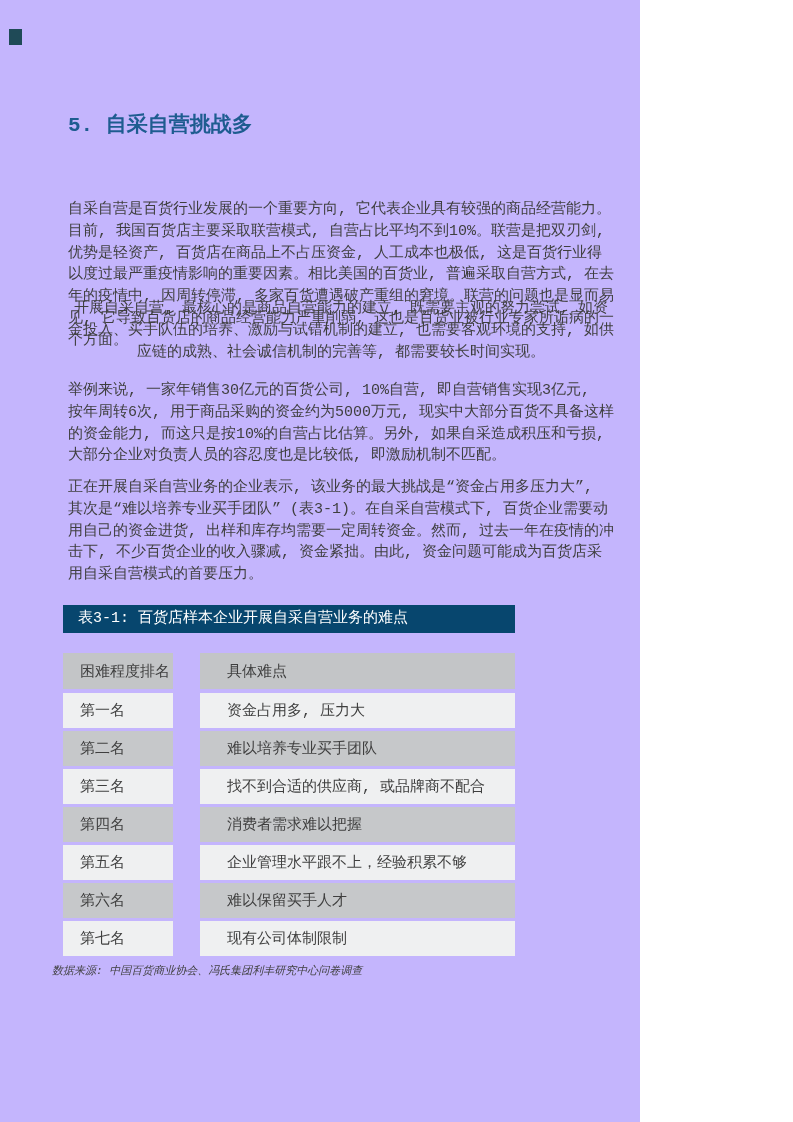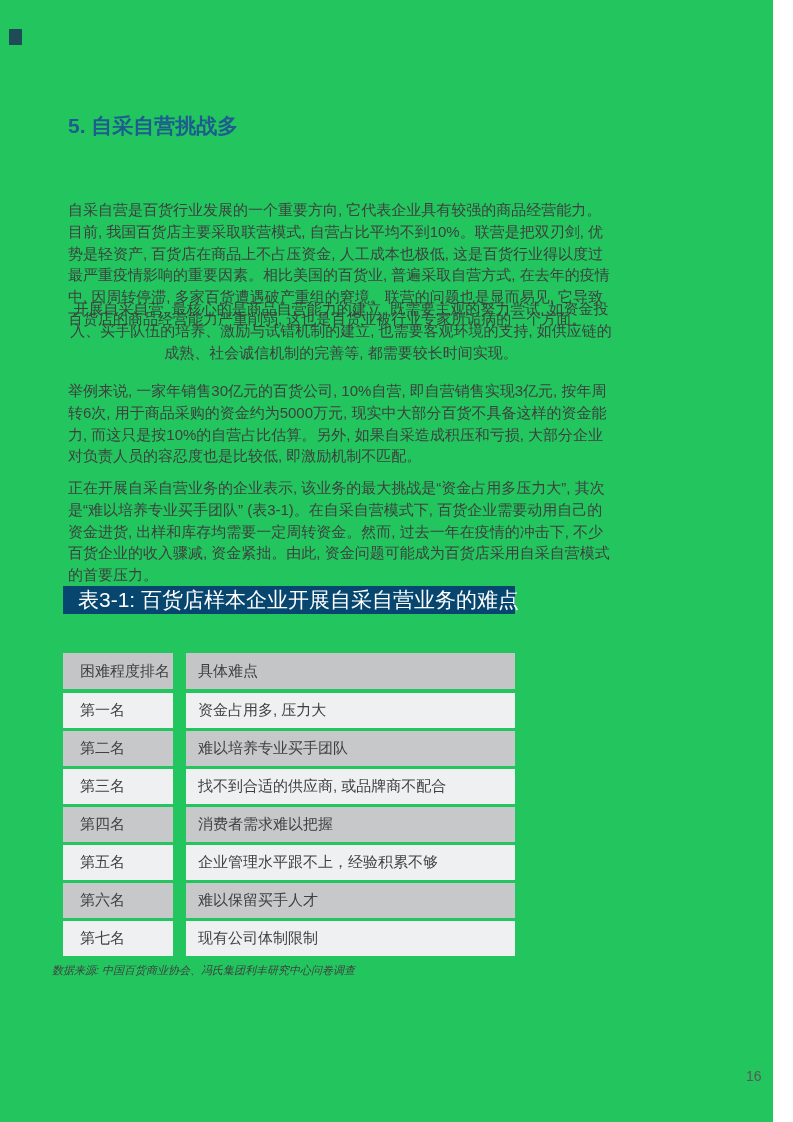--- a/index.html
+++ b/index.html
@@ -1,20 +1,20 @@
 <!DOCTYPE html>
 <html><head>
 <meta charset="utf-8">
 <style>
   html,body { margin:0; padding:0; background:#ffffff; }
   .page {
     position:relative;
-    width:773px; height:1122px;
-    background:#22c55e;
-    font-family:Liberation Sans, sans-serif;
+    width:640px; height:1122px;
+    background:#c4b5fd;
+    font-family:Liberation Mono, monospace;
     color:#3f3f3f;
     overflow:hidden;
   }
   .corner-square {
     position:absolute; left:9px; top:29px;
     width:13px; height:16px;
     background:#1f4a57;
   }
   .section-heading {
     position:absolute; left:68px; top:113px;
@@ -27,46 +27,46 @@
     margin:0;
     font-size:15px; line-height:21.8px;
     color:#3f3f3f;
     text-align:left;
   }
   #para-1 { top:160px;margin-top:39px; }
   #para-2 { top:298px;text-align:center; }
   #para-3 { top:380px; }
   #para-4 { top:477px; }
   .table-title-bar {
-    position:absolute; left:63px; top:586px;
+    position:absolute; left:63px; top:605px;
     width:452px; height:28px;
     background:#07466e;
     color:#ffffff;
-    font-size:21px; line-height:28px;
+    font-size:15px; line-height:28px;
     padding-left:15px;
     box-sizing:border-box;
     white-space:nowrap;
   }
   .difficulty-table {
     position:absolute; left:63px; top:653px;
     width:452px;
     font-size:15px;
   }
   .trow { display:flex; margin-bottom:3px; height:35px;border-radius:7px; }
   .trow.header-row { height:36px; margin-bottom:4px; }
   .trow .c1 {
     width:110px; margin-right:13px;
     display:flex; align-items:center;
     padding-left:17px; box-sizing:border-box;
     flex:none;
   }
   .trow .c2 {
     flex:1;
     display:flex; align-items:center;
-    padding-left:12px; box-sizing:border-box;
+    padding-left:27px; box-sizing:border-box;margin-left:14px;
   }
   .header-row .c1, .header-row .c2 { background:#c3c5c7; }
   .r-light .c1, .r-light .c2 { background:#eff0f1; }
   .r-dark  .c1, .r-dark  .c2 { background:#c6c8ca;text-align:center; }
   .source-note {
     position:absolute; left:52px; top:963px;
     font-size:11px; font-style:italic;
     color:#404040;
   }
   .page-number {

